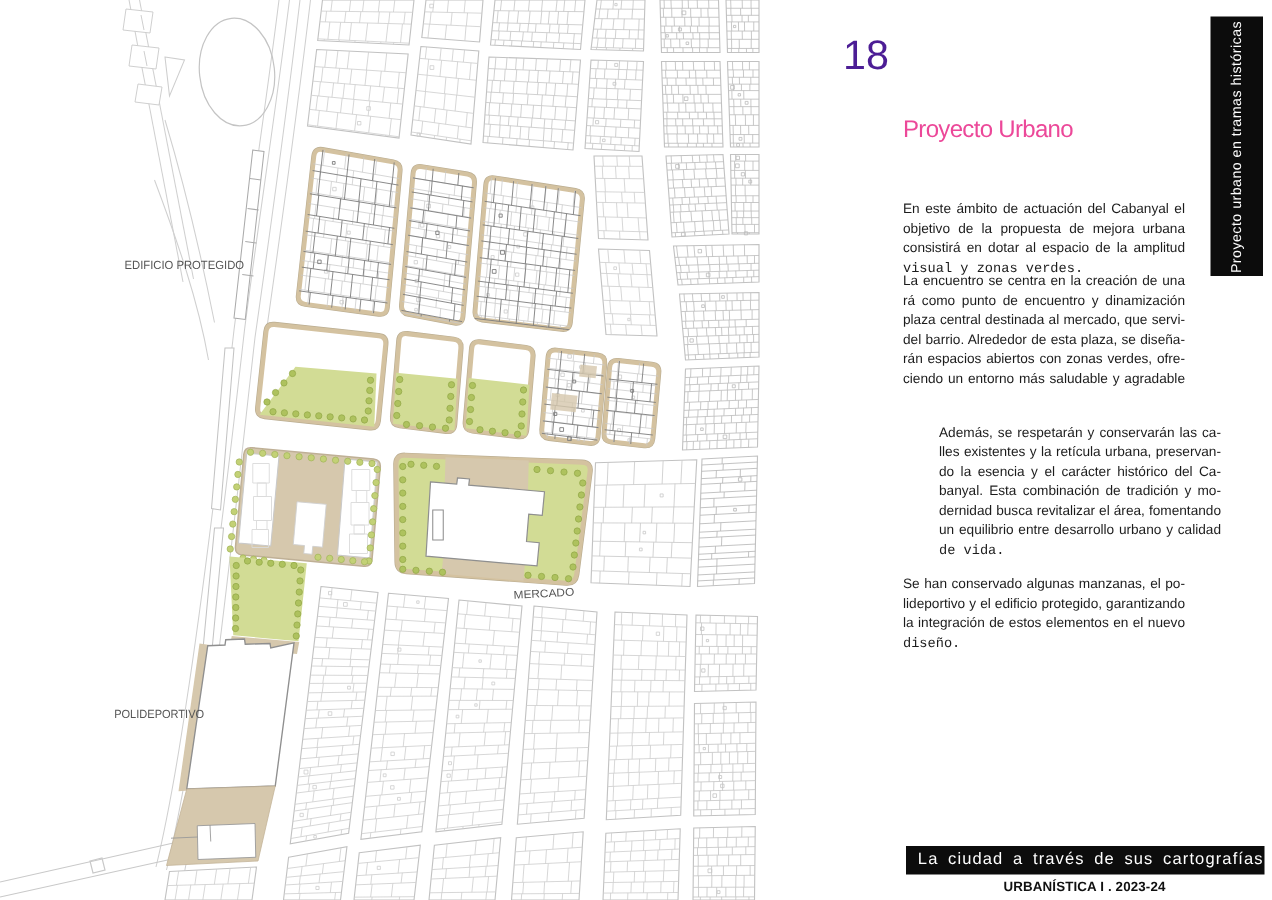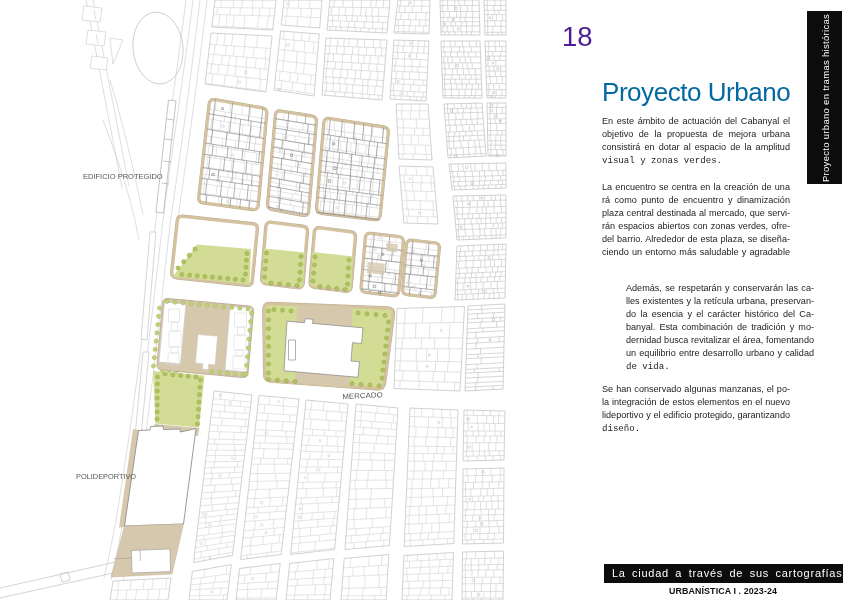--- a/index.html
+++ b/index.html
@@ -1,23 +1,23 @@
 <!DOCTYPE html>
 <html><head><meta charset="utf-8"><style>
 html,body{margin:0;padding:0;background:#fff;}
 body{width:848px;height:600px;position:relative;font-family:"Liberation Sans",sans-serif;overflow:hidden;}
 #map{position:absolute;left:0;top:0;}
 .pg{position:absolute;left:562px;top:22.5px;font-size:27.5px;line-height:1;color:#4c1d95;}
 .vbar{position:absolute;left:807px;top:11px;width:35px;height:173px;background:#0c0c0c;}
 .vbar span{position:absolute;left:50%;top:50%;transform:translate(-50%,-50%) rotate(-90deg);white-space:nowrap;color:#fff;font-size:9.5px;letter-spacing:0.3px;}
-h1{position:absolute;left:602px;top:79.2px;margin:0;font-size:26px;line-height:1;font-weight:normal;color:#0369a1;letter-spacing:-0.45px;}
+h1{position:absolute;left:602px;top:79.2px;margin:0;font-size:16px;line-height:1;font-weight:normal;color:#ec4899;letter-spacing:-0.45px;}
 .body{position:absolute;left:602px;width:188px;font-size:9.1px;line-height:13px;color:#1c1c1c;}
 .body .l{text-align:justify;text-align-last:justify;}
 .body .e{text-align:left;font-family:Liberation Mono, monospace;}
-.p1{top:115px;} .p2{top:181px;} .p3{top:281.9px;margin-left:24px;} .p4{top:383.1px;}
+.p1{top:133px;} .p2{top:181px;} .p3{top:281.9px;margin-left:24px;} .p4{top:383.1px;}
 .fbar{position:absolute;left:603.5px;top:563.5px;width:239px;height:19px;background:#0c0c0c;color:#fff;font-size:11px;line-height:19px;text-align:right;letter-spacing:0.75px;word-spacing:2.6px;white-space:nowrap;}
 .fsub{position:absolute;left:603.5px;top:586px;width:239px;text-align:center;font-size:8.9px;font-weight:bold;color:#111;letter-spacing:0.1px;}
 </style></head><body>
 
 <div id="map"><svg width="848" height="600" viewBox="0 0 848 600">
 
 <g fill="none" stroke="#d0d0d0" stroke-width="0.7">
         <path d="M186 0 C176 80 165 150 156 220 C148 290 138 380 124 470 C118 510 112 545 104 578"></path>
         <path d="M193 0 C183 80 172 150 163 220 C155 290 145 380 131 472 C125 512 119 547 111 580"></path>
         <path d="M200 0 C190 85 180 155 170 225 C162 295 152 390 140 480 C134 520 128 556 121 592"></path>
@@ -527,36 +527,36 @@
 <div class="l">En este ámbito de actuación del Cabanyal el</div>
 <div class="l">objetivo de la propuesta de mejora urbana</div>
 <div class="l">consistirá en dotar al espacio de la amplitud</div>
 <div class="e">visual y zonas verdes.</div>
 </div>
 
 <div class="body p2">
 <div class="l">La encuentro se centra en la creación de una</div>
 <div class="l">rá como punto de encuentro y dinamización</div>
 <div class="l">plaza central destinada al mercado, que servi-</div>
+<div class="l">del barrio. Alrededor de esta plaza, se diseña-</div>
 <div class="l">rán espacios abiertos con zonas verdes, ofre-</div>
-<div class="l">del barrio. Alrededor de esta plaza, se diseña-</div>
 <div class="l">ciendo un entorno más saludable y agradable</div>
 </div>
 
 <div class="body p3">
 <div class="l">Además, se respetarán y conservarán las ca-</div>
 <div class="l">lles existentes y la retícula urbana, preservan-</div>
 <div class="l">do la esencia y el carácter histórico del Ca-</div>
 <div class="l">banyal. Esta combinación de tradición y mo-</div>
 <div class="l">dernidad busca revitalizar el área, fomentando</div>
 <div class="l">un equilibrio entre desarrollo urbano y calidad</div>
 <div class="e">de vida.</div>
 </div>
 
 <div class="body p4">
 <div class="l">Se han conservado algunas manzanas, el po-</div>
+<div class="l">lideportivo y el edificio protegido, garantizando</div>
 <div class="l">la integración de estos elementos en el nuevo</div>
-<div class="l">lideportivo y el edificio protegido, garantizando</div>
 <div class="e">diseño.</div>
 </div>
 
 <div class="fbar">La ciudad a través de sus cartografías</div>
 
 <div class="fsub">URBANÍSTICA I <b>.</b> 2023-24</div>
 </body></html>

